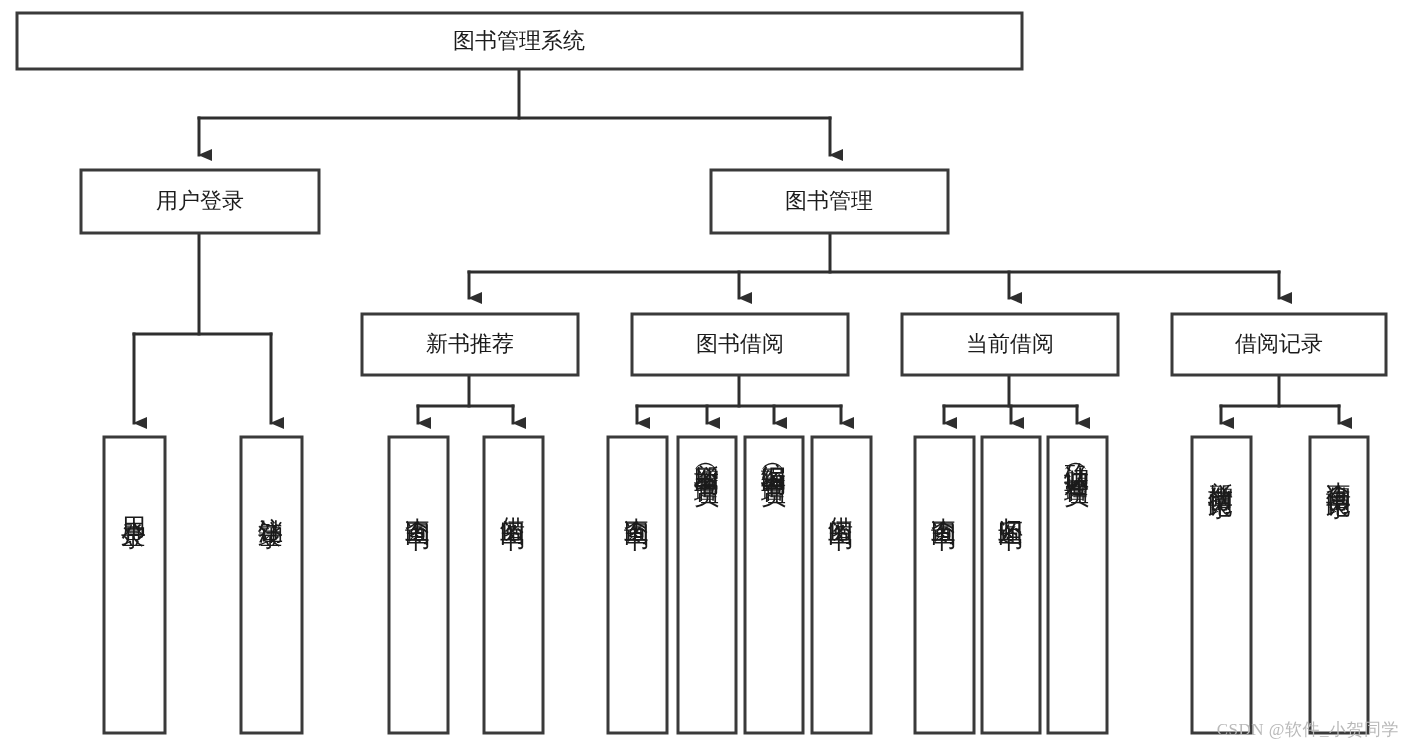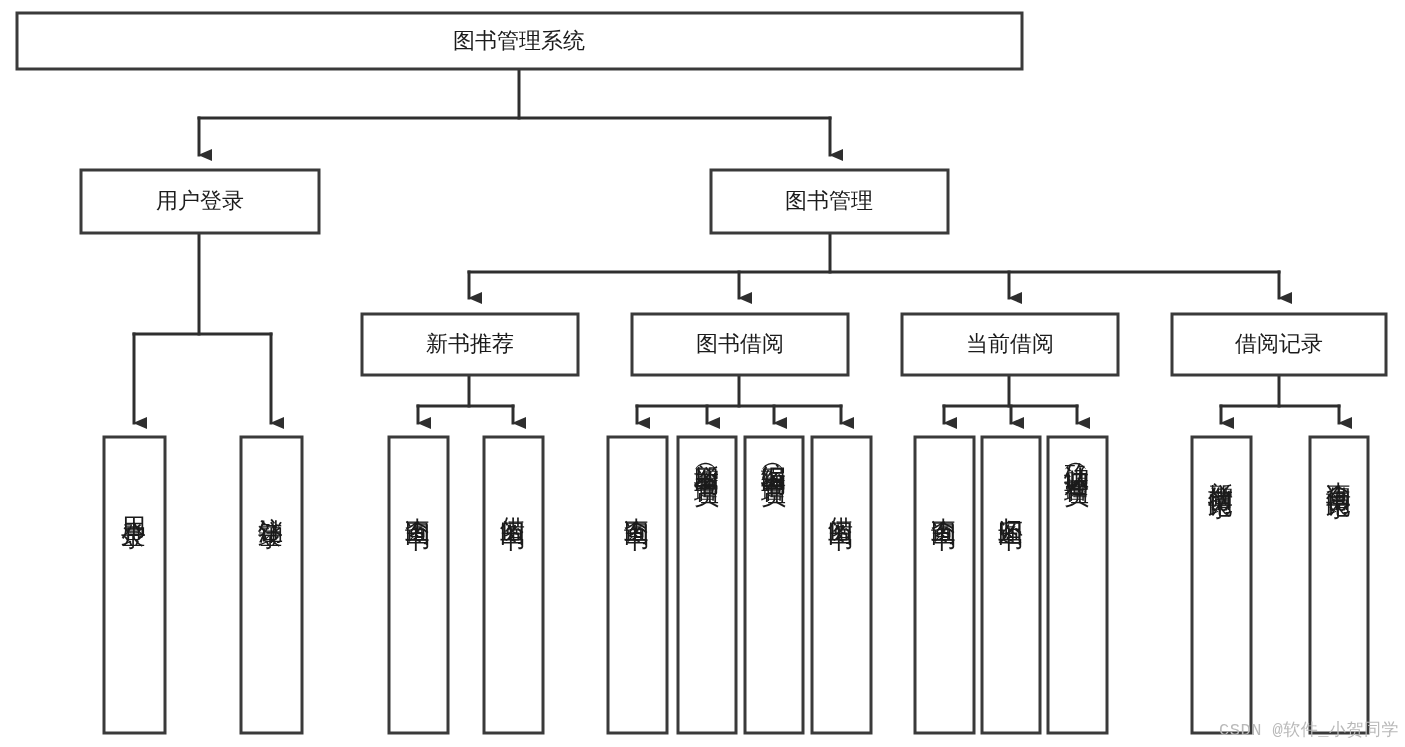--- a/index.html
+++ b/index.html
@@ -46,21 +46,21 @@
     stroke-linecap: square;
   }
   .arrow-head {
     fill: #2e2e2e;
     stroke: none;
   }
   .watermark {
     position: absolute;
     right: 6px;
     bottom: 6px;
-    font-family: Liberation Mono, monospace;
+    font-family: Liberation Serif, serif;
     font-size: 17px;
     color: #b9b9b9;
     white-space: nowrap;
     letter-spacing: 0.5px;
   }
 </style>
 </head>
 <body>
 
 <svg id="diagram" viewBox="0 0 1405 747" xmlns="http://www.w3.org/2000/svg">

